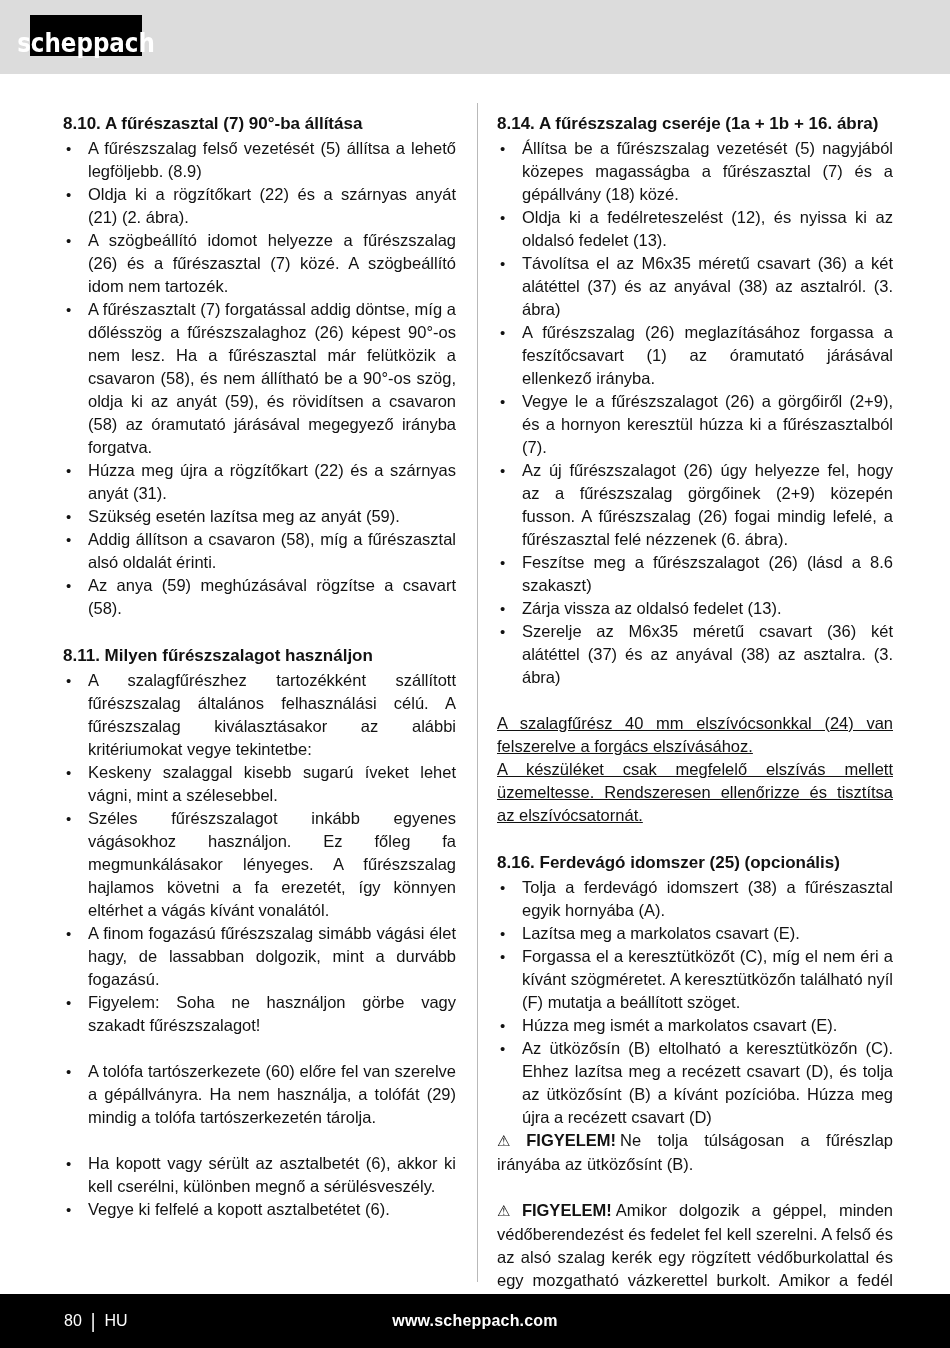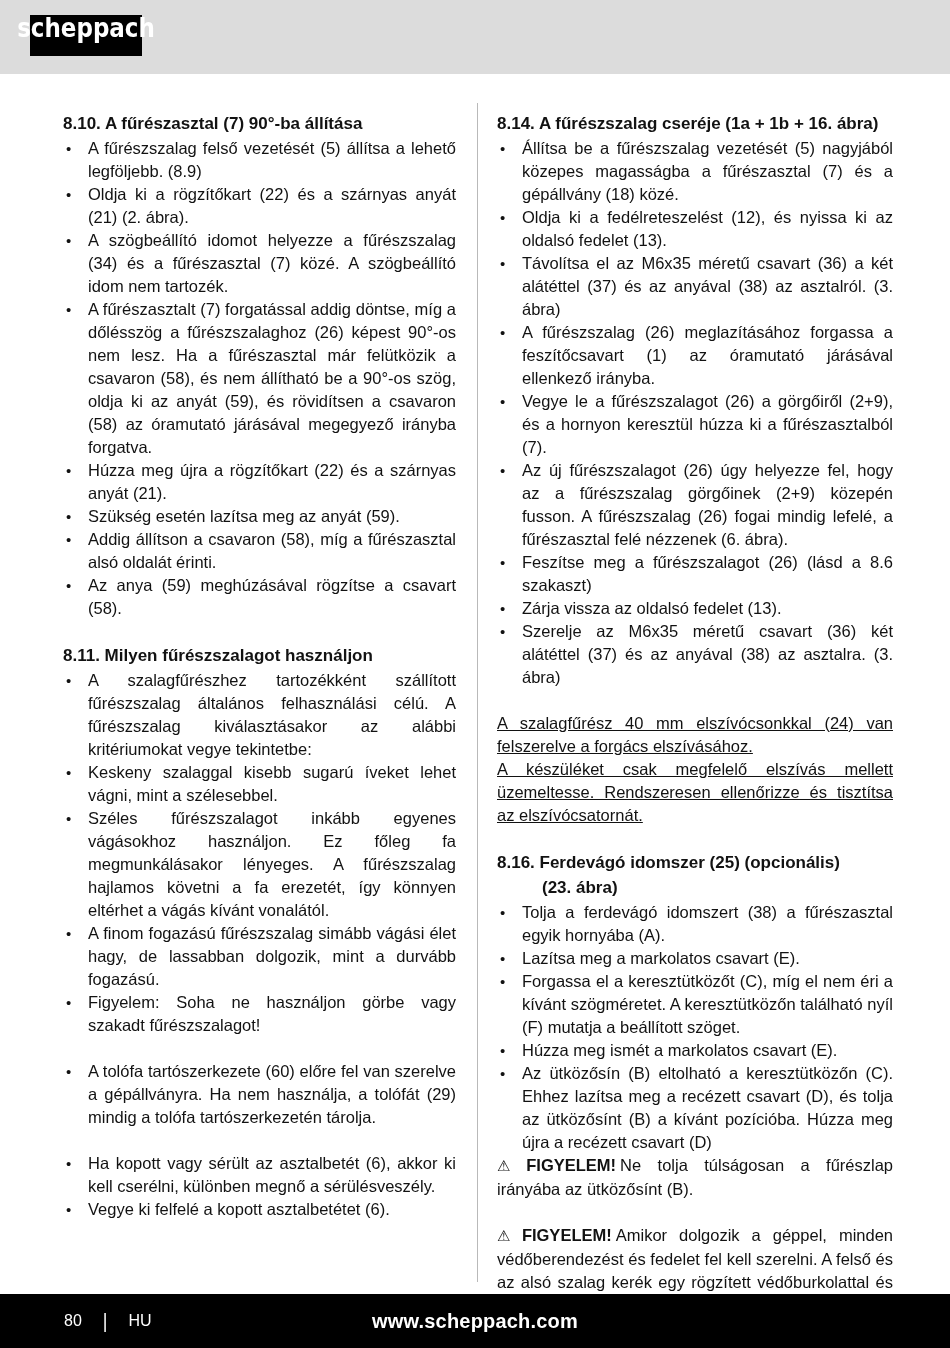--- a/index.html
+++ b/index.html
@@ -4,21 +4,21 @@
 <style>
   html,body{margin:0;padding:0;background:#ffffff;}
   .page{
     position:relative;width:950px;height:1348px;background:#ffffff;
     font-family:"Liberation Sans", sans-serif;color:#121212;overflow:hidden;
   }
   
   .header-band{height:74px;background:#dcdcdc;}
   .logo{
     position:absolute;left:30px;top:15px;width:112px;height:41px;background:#000;
-    display:flex;align-items:flex-start;justify-content:center;
+    display:flex;align-items:flex-end;justify-content:center;
   }
   .logo-text{
     color:#fff;font-weight:bold;font-size:23px;letter-spacing:0px;
     transform:scaleY(1.12);font-family:"DejaVu Sans", sans-serif;
   }
   
   .content{
     position:absolute;top:74px;left:0;right:0;bottom:54px;
     box-sizing:border-box;padding:37px 57px 16px 63px;display:flex;overflow:hidden;border-radius:17px;
   }
@@ -37,23 +37,23 @@
   .para{margin:0;font-size:16.5px;line-height:23px;text-align:justify;text-decoration:underline;}
   .warning{margin:0;font-size:16.5px;line-height:23px;text-align:justify;}
   .warning.w-gap{margin-top:23px;}
   .warn-icon{font-family:"DejaVu Sans", sans-serif;font-size:15px;margin-right:4px;}
   .warn-label{font-weight:bold;margin-right:4px;}
   
   .footer{
     position:absolute;left:0;right:0;bottom:0;height:54px;background:#000;color:#fff;
     display:flex;align-items:center;
   }
-  .footer-left{position:absolute;left:64px;font-size:16px;display:flex;align-items:center;gap:21px;}
+  .footer-left{position:absolute;left:64px;font-size:16px;display:flex;align-items:center;gap:9px;}
   .footer-sep{font-size:18px;font-weight:300;transform:scaleY(1.15);}
-  .footer-center{margin:0 auto;font-weight:bold;font-size:20px;letter-spacing:0.2px;}
+  .footer-center{margin:0 auto;font-weight:bold;font-size:16px;letter-spacing:0.2px;}
 </style>
 </head>
 <body>
 
 <div class="page">
 
   <div class="header-band">
     <div class="logo">
       <span class="logo-text">scheppach</span>
     </div>
@@ -69,29 +69,29 @@
             <li class="bullet">
               <span class="marker">•</span>
               <span class="btext">A fűrészszalag felső vezetését (5) állítsa a lehető legföljebb. (8.9)</span>
             </li>
             <li class="bullet">
               <span class="marker">•</span>
               <span class="btext">Oldja ki a rögzítőkart (22) és a szárnyas anyát (21) (2. ábra).</span>
             </li>
             <li class="bullet">
               <span class="marker">•</span>
-              <span class="btext">A szögbeállító idomot helyezze a fűrészszalag (34) és a fűrészasztal (7) közé. A szögbeállító idom nem tartozék.</span>
+              <span class="btext">A szögbeállító idomot helyezze a fűrészszalag (26) és a fűrészasztal (7) közé. A szögbeállító idom nem tartozék.</span>
             </li>
             <li class="bullet">
               <span class="marker">•</span>
               <span class="btext">A fűrészasztalt (7) forgatással addig döntse, míg a dőlésszög a fűrészszalaghoz (26) képest 90°-os nem lesz. Ha a fűrészasztal már felütközik a csavaron (58), és nem állítható be a 90°-os szög, oldja ki az anyát (59), és rövidítsen a csavaron (58) az óramutató járásával megegyező irányba forgatva.</span>
             </li>
             <li class="bullet">
               <span class="marker">•</span>
-              <span class="btext">Húzza meg újra a rögzítőkart (22) és a szárnyas anyát (21).</span>
+              <span class="btext">Húzza meg újra a rögzítőkart (22) és a szárnyas anyát (31).</span>
             </li>
             <li class="bullet">
               <span class="marker">•</span>
               <span class="btext">Szükség esetén lazítsa meg az anyát (59).</span>
             </li>
             <li class="bullet">
               <span class="marker">•</span>
               <span class="btext">Addig állítson a csavaron (58), míg a fűrészasztal alsó oldalát érinti.</span>
             </li>
             <li class="bullet">
@@ -192,21 +192,20 @@
             </li>
           </ul>
         </div>
         <div class="section">
           <p class="para">A szalagfűrész 40 mm elszívócsonkkal (24) van felszerelve a forgács elszívásához.</p>
           <p class="para">A készüléket csak megfelelő elszívás mellett üzemeltesse. Rendszeresen ellenőrizze és tisztítsa az elszívócsatornát.</p>
         </div>
         <div class="section">
           <h3 class="sec-heading">
             <div>8.16. Ferdevágó idomszer (25) (opcionális)</div>
-            <div class="h-line2">(23. ábra)</div>
           </h3>
           <ul class="blist">
             <li class="bullet">
               <span class="marker">•</span>
               <span class="btext">Tolja a ferdevágó idomszert (38) a fűrészasztal egyik hornyába (A).</span>
             </li>
             <li class="bullet">
               <span class="marker">•</span>
               <span class="btext">Lazítsa meg a markolatos csavart (E).</span>
             </li>

